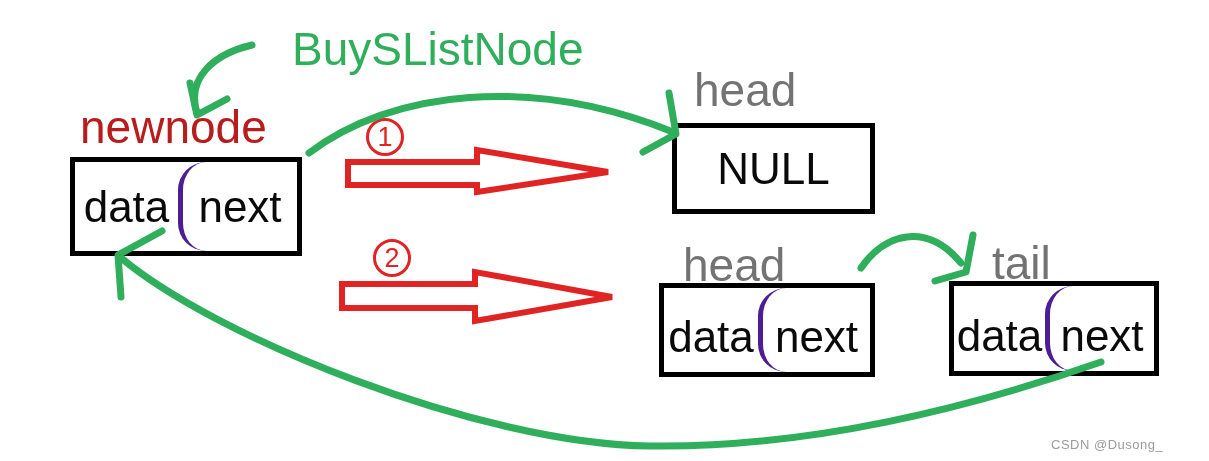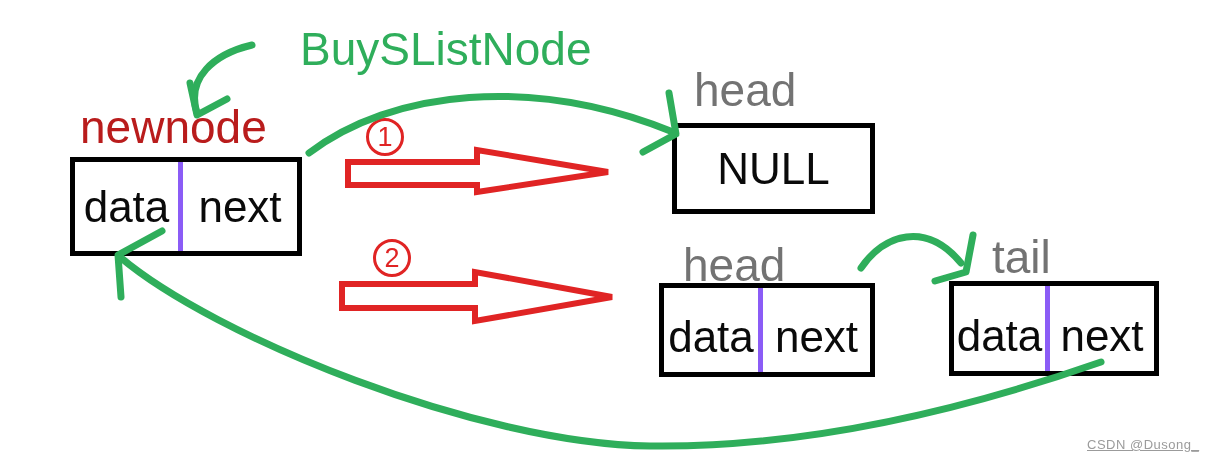--- a/index.html
+++ b/index.html
@@ -13,38 +13,38 @@
   .black{color:#b91c1c;}
   .node-box{
     position:absolute;border:5px solid #000;box-sizing:border-box;
     display:flex;background:#ffffff;
   }
   .cell{
     display:flex;justify-content:center;font-size:44px;color:#0a0a0a;
     line-height:1;box-sizing:border-box;white-space:nowrap;overflow:visible;
   }
   .c1{width:103px;border-radius:6px;}
-  .c2{flex:1;border-left:5px solid #8b5cf6;}
+  .c2{flex:1;border-left:5px solid #4c1d95;border-radius:28px;}
   .single{flex:1;border:none;}
   .vb-center .cell{align-items:center;}
   .vb-end .cell{align-items:flex-end;padding-bottom:13px;}
   .badge{
     position:absolute;width:38px;height:38px;border:3px solid #e02424;border-radius:50%;
     display:flex;align-items:center;justify-content:center;
     font-size:27px;color:#e02424;box-sizing:border-box;background:transparent;
   }
   .overlay{position:absolute;left:0;top:0;pointer-events:none;}
-  .watermark{position:absolute;left:1087px;top:437px;font-size:13px;color:#9b9b9b;letter-spacing:.5px;text-decoration:underline;}
+  .watermark{position:absolute;left:1051px;top:437px;font-size:13px;color:#9b9b9b;letter-spacing:.5px;}
 </style>
 </head>
 <body>
 
 <div class="canvas">
 
-  <span class="lbl green" style="left:300px;top:26px;">BuySListNode</span>
+  <span class="lbl green" style="left:292px;top:26px;">BuySListNode</span>
 
   <span class="lbl black" style="left:80px;top:104px;">newnode</span>
   <div class="node-box vb-center" style="left:70px;top:157px;width:232px;height:99px;">
     <div class="cell c1">data</div>
     <div class="cell c2">next</div>
   </div>
 
   <span class="badge" style="left:366px;top:118px;">1</span>
   <span class="badge" style="left:373px;top:239px;">2</span>
 
@@ -52,21 +52,21 @@
   <div class="node-box vb-center" style="left:672px;top:123px;width:203px;height:91px;">
     <div class="cell single">NULL</div>
   </div>
 
   <span class="lbl red" style="left:683px;top:242px;">head</span>
   <div class="node-box vb-end" style="left:659px;top:283px;width:216px;height:94px;">
     <div class="cell c1" style="width:94px;">data</div>
     <div class="cell c2">next</div>
   </div>
 
-  <span class="lbl red" style="left:992px;top:234px;">tail</span>
+  <span class="lbl red" style="left:992px;top:240px;">tail</span>
   <div class="node-box vb-end" style="left:949px;top:281px;width:210px;height:95px;">
     <div class="cell c1" style="width:91px;">data</div>
     <div class="cell c2">next</div>
   </div>
 
   <span class="watermark">CSDN @Dusong_</span>
 
   <svg class="overlay" width="1209" height="461" viewBox="0 0 1209 461">
 
     <g stroke-width="6" fill="#ffffff" stroke-linejoin="miter" stroke="#e02424">

